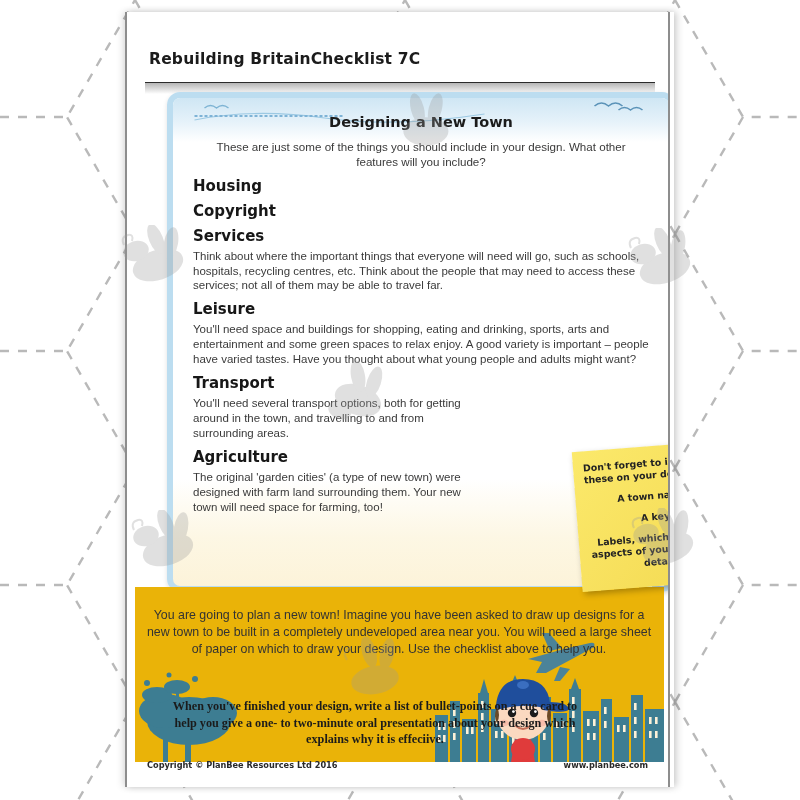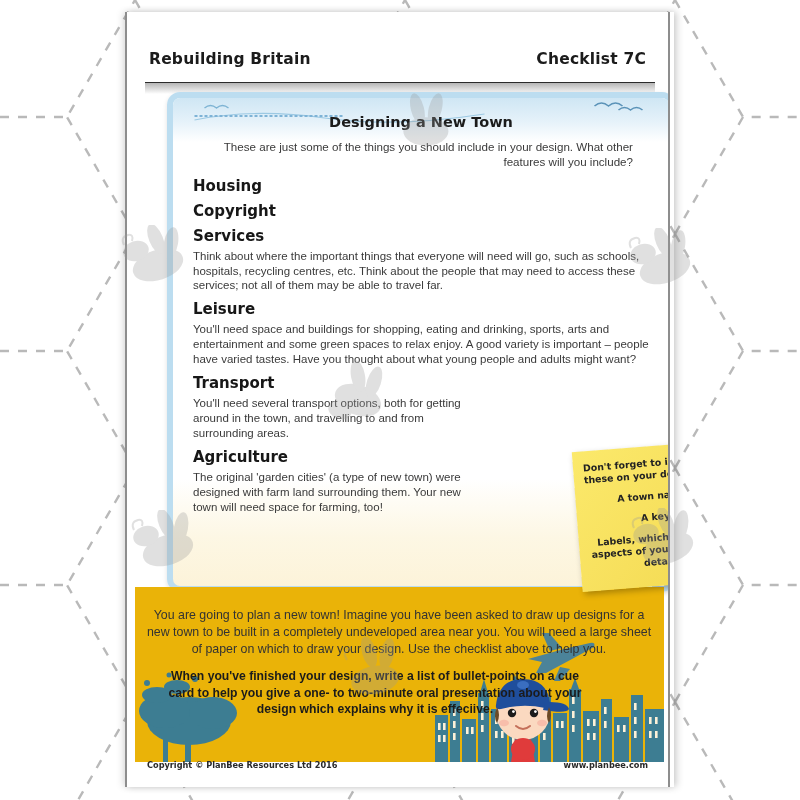--- a/index.html
+++ b/index.html
@@ -34,21 +34,21 @@
     left: 125px; top: 12px;
     width: 549px; height: 775px;
     box-shadow: 3px 0 7px rgba(0,0,0,0.18), -3px 0 7px rgba(0,0,0,0.10);
     z-index: 1;
   }
 
   
   #doc-header {
     position: absolute; left: 0; top: 24px;
     width: 100%; height: 46px;
-    display: flex; align-items: center; justify-content: space-between;
+    display: flex; align-items: center; 
     padding: 0 22px;
   }
   .header-text {
     font-family: "DejaVu Sans", sans-serif;
     font-weight: bold;
     font-size: 15.5px;
     color: #1b1b1b;
     letter-spacing: 0.2px;
   }
   #header-rule {
@@ -84,21 +84,21 @@
   }
   #card-title {
     text-align: center;
     font-family: "DejaVu Sans", sans-serif;
     font-weight: bold;
     font-size: 14.5px;
     color: #1b1b1b;
     margin-bottom: 9px;
   }
   #card-intro {
-    text-align: right;
+    text-align: center;
     font-size: 11.6px;
     color: #3a3a3a;
     line-height: 1.32;
     margin: 0 16px 2px 16px;
   }
   .sect-head {
     font-family: "DejaVu Sans", sans-serif;
     font-weight: bold;
     font-size: 15px;
     color: #171717;
@@ -143,23 +143,23 @@
     overflow: hidden;
   }
   #task-text {
     position: absolute; left: 8px; top: 20px; width: 512px;
     text-align: center;
     font-size: 12.4px;
     color: #333333;
     line-height: 1.38;
   }
   #presentation-text {
-    position: absolute; left: 30px; top: 81px; width: 420px;
+    position: absolute; left: 30px; top: 111px; width: 420px;
     text-align: center;
-    font-family: Liberation Sans, sans-serif;
+    font-family: Liberation Serif, serif;
     font-weight: bold;
     font-size: 12.2px;
     color: #1b1b1b;
     line-height: 1.36;
     z-index: 4;
   }
 
   
   #doc-footer {
     position: absolute; left: 0; bottom: 17px; width: 100%;

